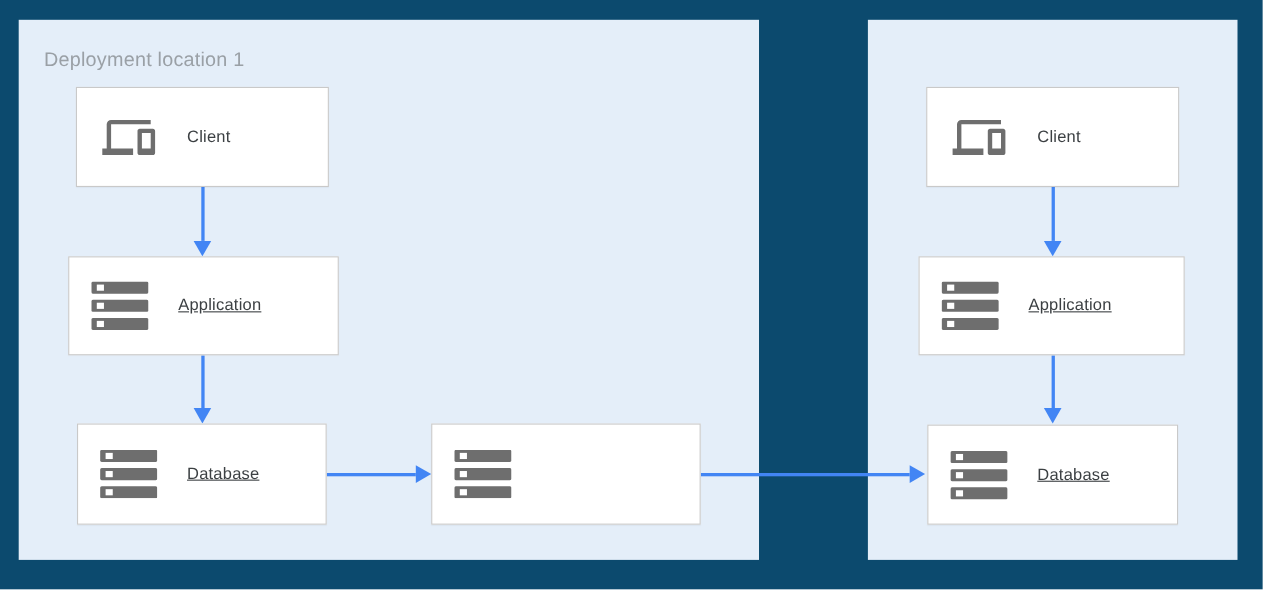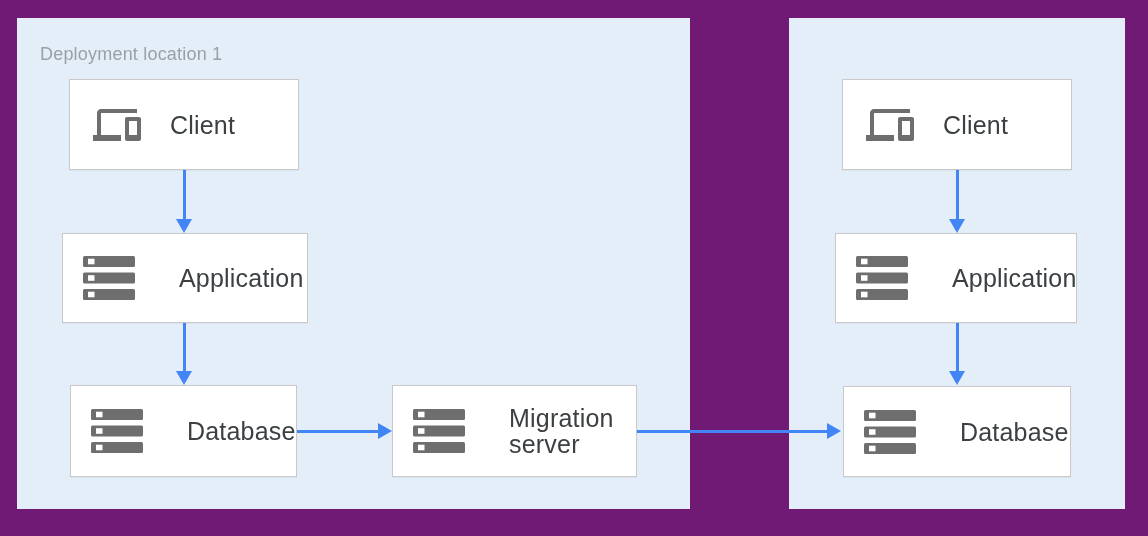--- a/index.html
+++ b/index.html
@@ -9,21 +9,21 @@
     --border:#c9c9c9;
     --label:#3c4043;
     --group-title:#9aa0a6;
   }
   *{margin:0;padding:0;box-sizing:border-box;}
   html,body{background:#ffffff;}
   #canvas{
     position:relative;
     width:1148px;
     height:536px;
-    background:#701a75;
+    background:#0c4a6e;
     font-family:"Liberation Sans","DejaVu Sans",sans-serif;
     overflow:hidden;
   }
   .panel{
     position:absolute;
     background:var(--panel);
   }
   .group-title{
     position:absolute;
     font-size:18px;
@@ -40,29 +40,29 @@
     align-items:center;
   }
   .node .icon{
     display:flex;
     align-items:center;
     justify-content:center;
     color:var(--icon);
     flex:0 0 auto;
   }
   .node .node-label{
-    font-size:25px;
+    font-size:15px;
     color:var(--label);
     line-height:26px;
     letter-spacing:.2px;
   }
   .node.client-node{padding-left:16px;}
   .node.client-node .node-label{margin-left:22px;}
   .node.server-node{padding-left:20px;}
-  .node.server-node .node-label{margin-left:44px;}
+  .node.server-node .node-label{margin-left:27px;text-decoration:underline;}
   .node-label.wrap{width:104px;}
   .edge-line{
     position:absolute;
     background:var(--arrow);
   }
   .arrowhead-down{
     position:absolute;
     width:0;height:0;
     border-left:8px solid transparent;
     border-right:8px solid transparent;
@@ -181,21 +181,20 @@
             <rect x="0" y="16.5" width="52" height="11" rx="1.5"></rect>
             <rect x="0" y="33" width="52" height="11" rx="1.5"></rect>
           </g>
           <g fill="#ffffff">
             <rect x="5" y="2.7" width="6.5" height="5.6"></rect>
             <rect x="5" y="19.2" width="6.5" height="5.6"></rect>
             <rect x="5" y="35.7" width="6.5" height="5.6"></rect>
           </g>
         </svg>
     </span>
-    <span class="node-label wrap">Migration server</span>
   </div>
 
   <div class="node client-node" id="node-client2">
     <span class="icon">
       <svg width="62" height="48" viewBox="0 0 24 24" aria-hidden="true">
           <path fill="currentColor" d="M4 6h18V4H4c-1.1 0-2 .9-2 2v11H0v3h14v-3H4V6zm19 2h-6c-.55 0-1 .45-1 1v10c0 .55.45 1 1 1h6c.55 0 1-.45 1-1V9c0-.55-.45-1-1-1zm-1 9h-4v-7h4v7z"></path>
         </svg>
     </span>
     <span class="node-label">Client</span>
   </div>

